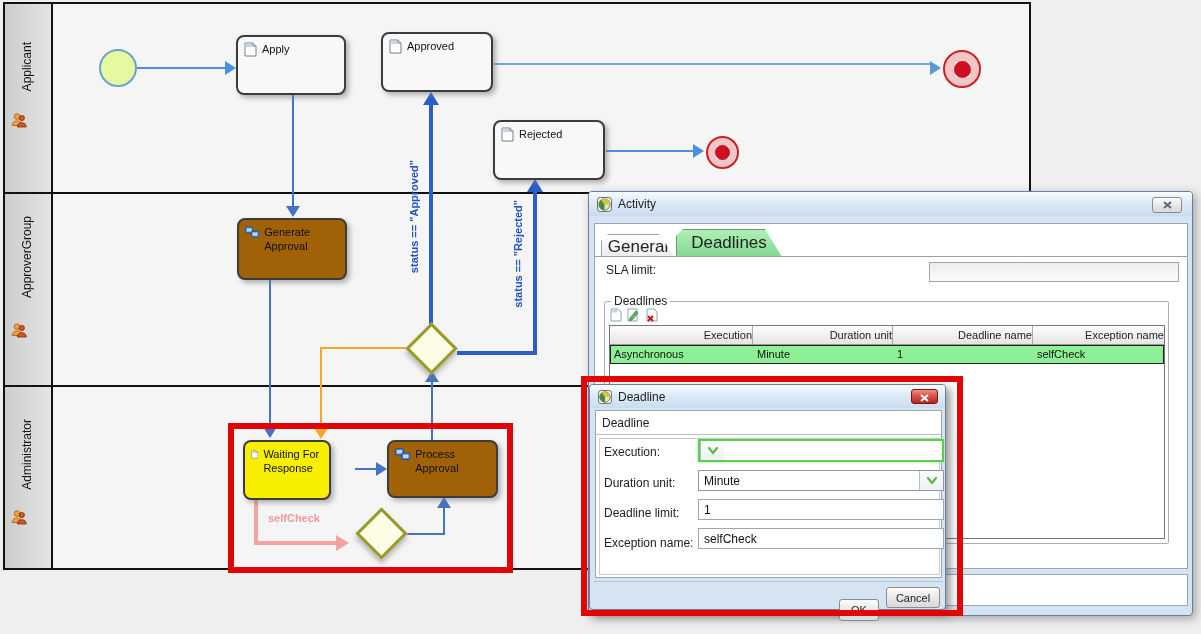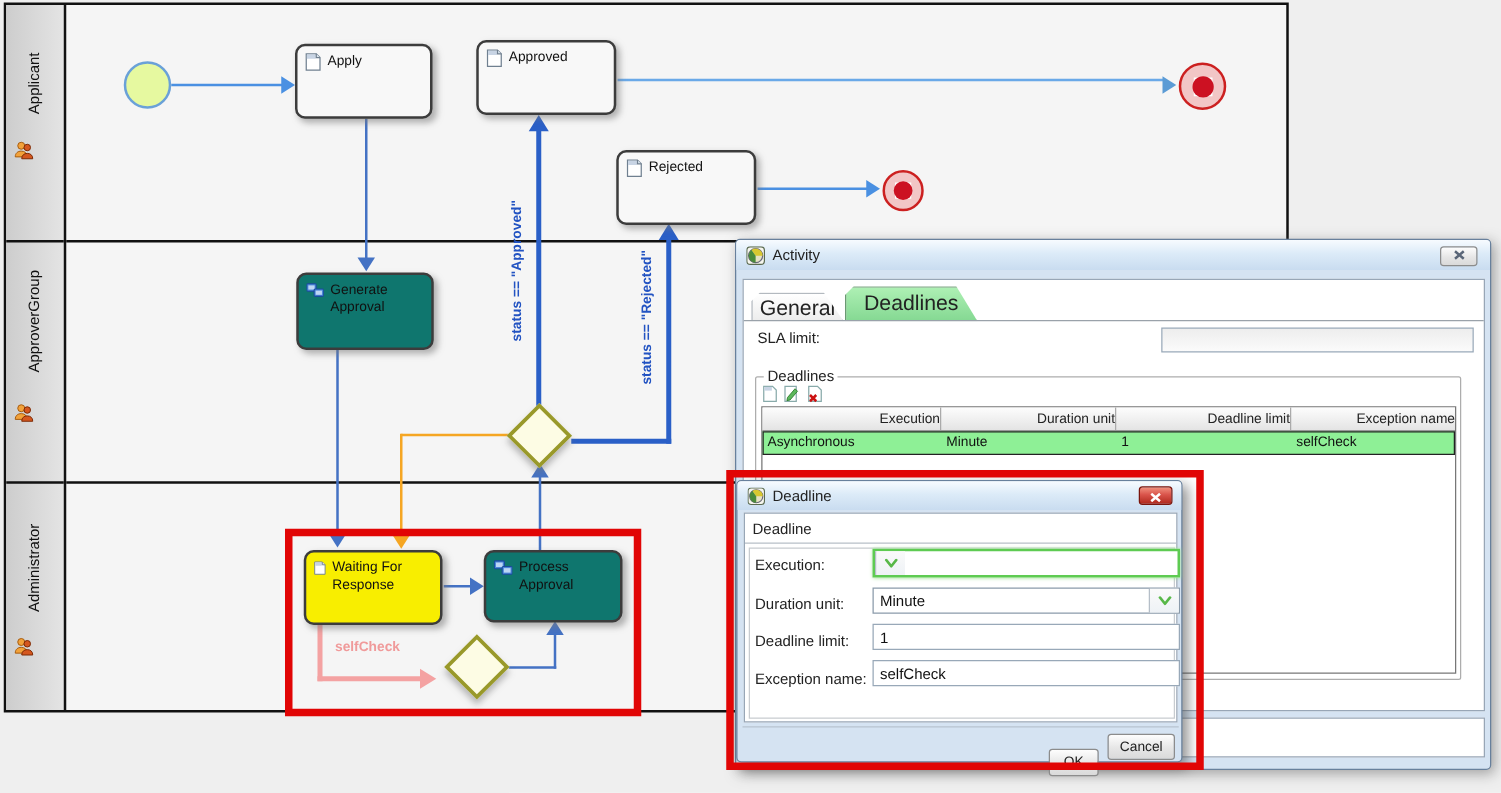--- a/index.html
+++ b/index.html
@@ -9,21 +9,21 @@
   
   .pool { position:absolute; left:3px; top:2px; width:1028px; height:568px; border:2px solid #111; background:#f5f5f5; }
   .lane-head-col { position:absolute; left:0; top:0; width:48px; height:100%; border-right:2px solid #111; background:linear-gradient(to right,#cdcdcd,#e4e4e4); }
   .lane-divider { position:absolute; left:0; width:100%; height:2px; background:#111; }
   .vtext { writing-mode:vertical-rl; transform:rotate(180deg); white-space:nowrap; }
   .lane-label { position:absolute; left:15px; font-size:12px; color:#111; }
   .lane-icon { position:absolute; left:6px; }
 
   .task { position:absolute; border:2px solid #3c3c3c; border-radius:8px; background:#f8f8f8; box-shadow:3px 3px 5px rgba(120,120,120,.55); padding:5px 4px 0 6px; font-size:11px; color:#111; display:flex; gap:5px; align-items:flex-start; }
   .task .tlabel { line-height:1.25; padding-top:1px; }
-  .task.green { background:#0f766e; }
+  .task.green { background:#a16207; }
   .task.yellow { background:#f8ee00; }
 
   .event { position:absolute; border-radius:50%; }
   .gateway { position:absolute; width:37px; height:37px; transform:rotate(45deg); background:#fdfce4; border:3px solid #99992a; box-shadow:3px 3px 5px rgba(120,120,120,.5); }
 
   .edge { position:absolute; }
   .ah { position:absolute; width:0; height:0; }
   .edge-label { position:absolute; font-size:11px; font-weight:bold; color:#2253c2; }
 
   
@@ -177,21 +177,21 @@
   </div>
   <div class="task green" style="left:237px;top:218px;width:110px;height:62px;">
     <svg width="17" height="15" viewBox="0 0 17 14">
         <rect x="0.5" y="0.5" width="9" height="7" rx="1" fill="#4a86d8" stroke="#1a4a9a"></rect>
         <rect x="2" y="2" width="6" height="4" fill="#bcd6f4"></rect>
         <rect x="7.5" y="5.5" width="9" height="7" rx="1" fill="#4a86d8" stroke="#1a4a9a"></rect>
         <rect x="9" y="7" width="6" height="4" fill="#bcd6f4"></rect>
       </svg>
     <span class="tlabel">Generate Approval</span>
   </div>
-  <div class="task yellow" style="left:243px;top:440px;width:111px;height:60px;">
+  <div class="task yellow" style="left:243px;top:440px;width:88px;height:60px;">
     <svg width="13" height="15" viewBox="0 0 13 15">
         <path d="M1 1h8l3 3v10H1z" fill="#fff" stroke="#708090"></path>
         <rect x="1.5" y="1.5" width="7" height="3.5" fill="#c8d4e4"></rect>
         <path d="M9 1v3h3" fill="#dce6f0" stroke="#708090"></path>
       </svg>
     <span class="tlabel">Waiting For Response</span>
   </div>
   <div class="task green" style="left:387px;top:440px;width:111px;height:58px;">
     <svg width="17" height="15" viewBox="0 0 17 14">
         <rect x="0.5" y="0.5" width="9" height="7" rx="1" fill="#4a86d8" stroke="#1a4a9a"></rect>
@@ -250,21 +250,21 @@
         <svg width="14" height="14" viewBox="0 0 14 14">
             <path d="M2 1h7l3 3v9H2z" fill="#fff" stroke="#8aa"></path>
             <path d="M3 8 L8 13 M8 8 L3 13" stroke="#cc1111" stroke-width="2"></path>
           </svg>
       </span>
 
       <div class="dtable" style="left:4px;top:23px;width:556px;height:214px;">
         <div class="dt-header">
           <div class="dt-hcell" style="width:143px;">Execution</div>
           <div class="dt-hcell" style="width:140px;">Duration unit</div>
-          <div class="dt-hcell" style="width:140px;">Deadline limit</div>
+          <div class="dt-hcell" style="width:140px;">Deadline name</div>
           <div class="dt-hcell" style="flex:1;">Exception name</div>
         </div>
         <div class="dt-row">
           <div class="dt-cell" style="width:143px;">Asynchronous</div>
           <div class="dt-cell" style="width:140px;">Minute</div>
           <div class="dt-cell" style="width:140px;">1</div>
           <div class="dt-cell" style="flex:1;">selfCheck</div>
         </div>
       </div>
     </div>

